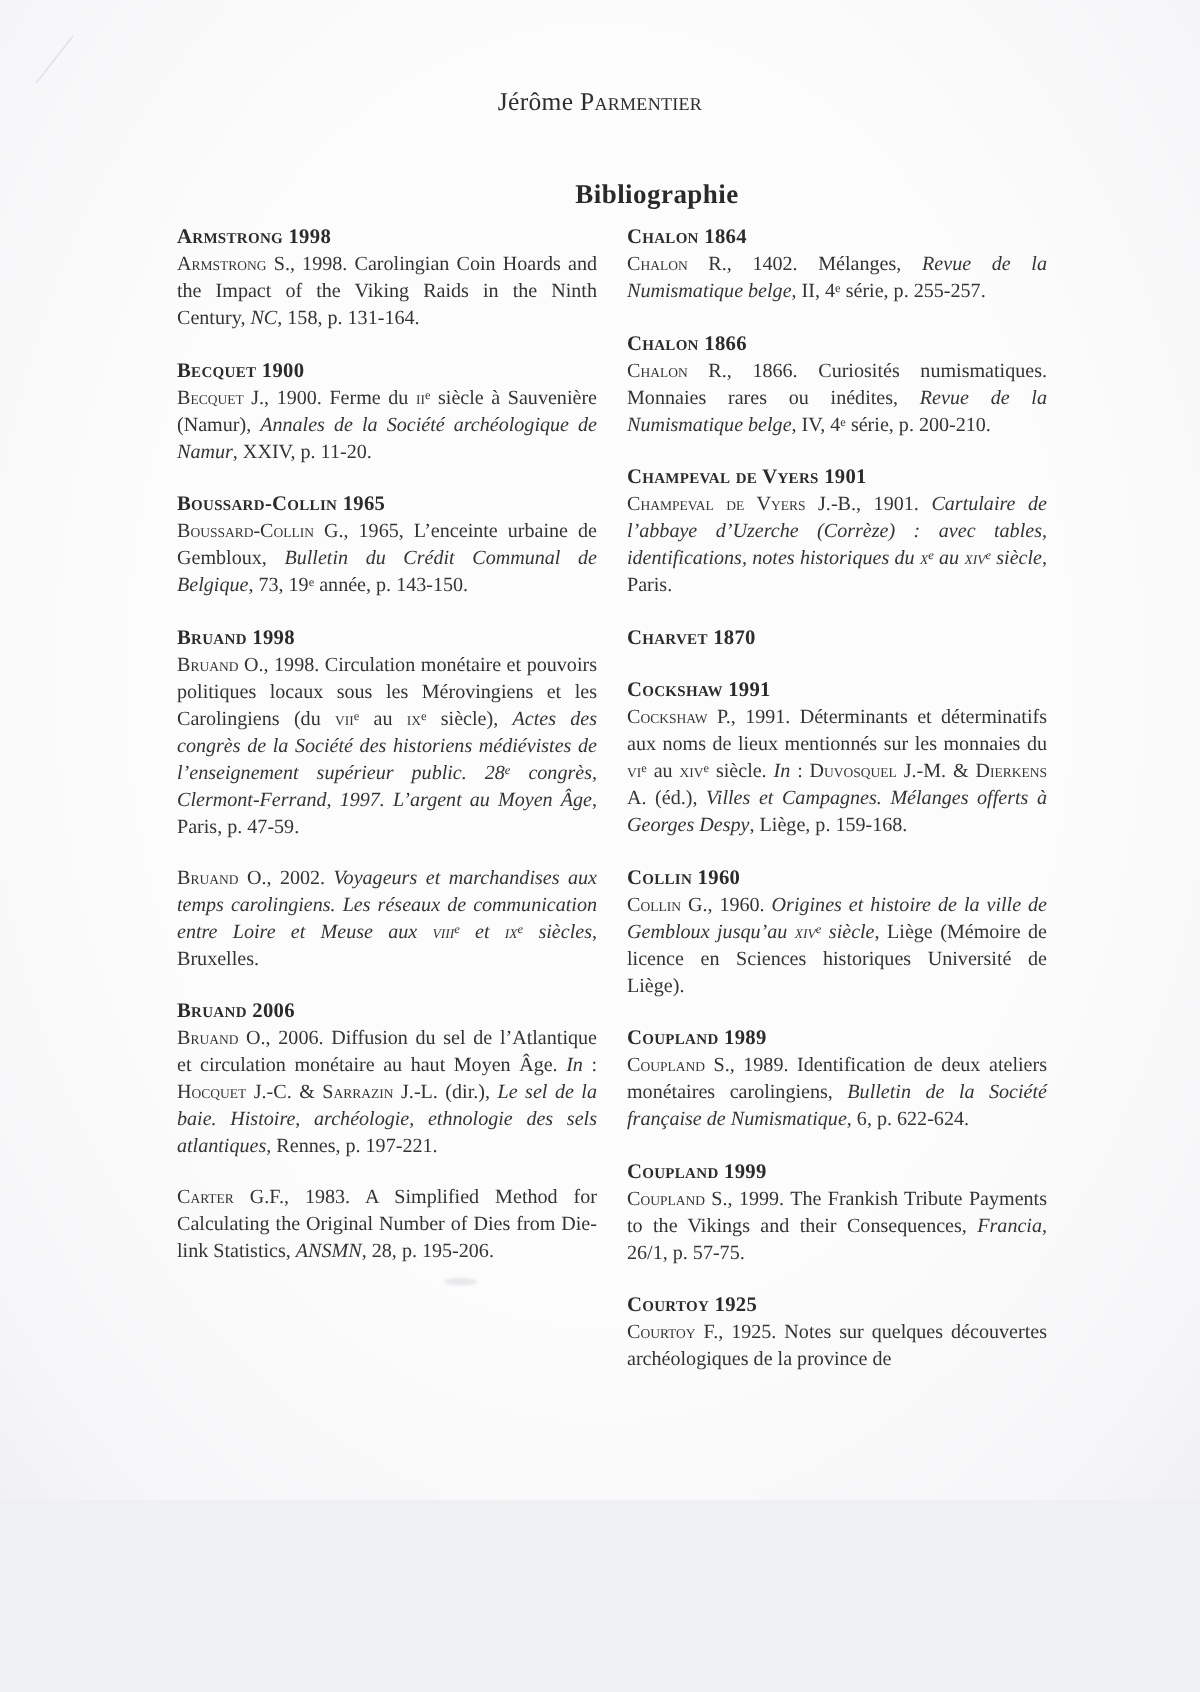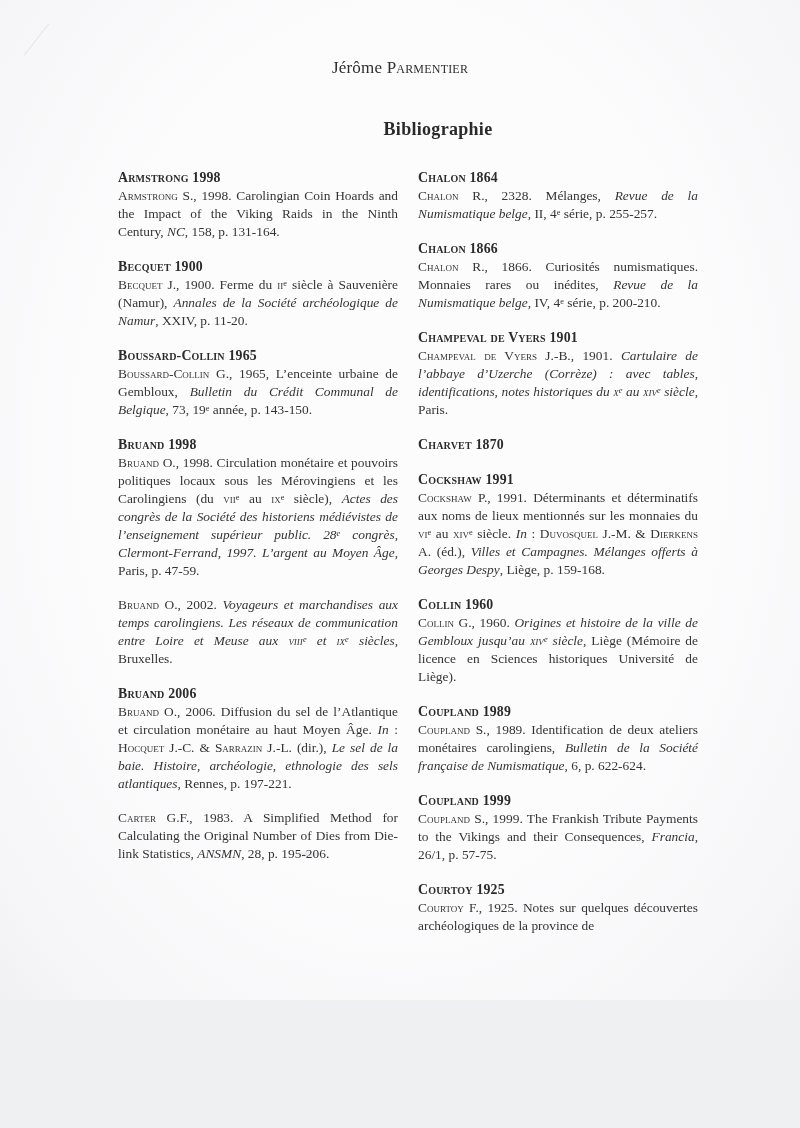--- a/index.html
+++ b/index.html
@@ -42,21 +42,21 @@
     position: absolute; top: 119px; left: 0; width: 100%;
     margin: 0;
     text-align: center;
     font-size: 18px;
     font-weight: bold;
     color: #2a2a2a;
     letter-spacing: 0.3px;
     padding-left: 38px;
   }
   .columns {
-    position: absolute; top: 168px; left: 118px;
+    position: absolute; top: 148px; left: 118px;
     width: 580px;
     display: flex;
     gap: 20px;
   }
   .col { width: 280px; }
   .entry { margin-bottom: 16px; }
   .entry-heading {
     font-weight: bold;
     font-size: 13.8px;
     line-height: 19px;
@@ -120,21 +120,21 @@
           <div class="entry-heading"><span class="seg-sc">Bruand</span> 2006</div>
           <div class="entry-body"><span class="seg-sc">Bruand</span><span class="seg-n"> O., 2006. Diffusion du sel de l’Atlantique et circulation monétaire au haut Moyen Âge. </span><span class="seg-i">In</span><span class="seg-n"> : </span><span class="seg-sc">Hocquet</span><span class="seg-n"> J.-C. &amp; </span><span class="seg-sc">Sarrazin</span><span class="seg-n"> J.-L. (dir.), </span><span class="seg-i">Le sel de la baie. Histoire, archéologie, ethnologie des sels atlantiques</span><span class="seg-n">, Rennes, p. 197-221.</span></div>
         </div>
         <div class="entry">
           <div class="entry-body"><span class="seg-sc">Carter</span><span class="seg-n"> G.F., 1983. A Simplified Method for Calculating the Original Number of Dies from Die-link Statistics, </span><span class="seg-i">ANSMN</span><span class="seg-n">, 28, p. 195-206.</span></div>
         </div>
       </div>
     <div class="col">
         <div class="entry">
           <div class="entry-heading"><span class="seg-sc">Chalon</span> 1864</div>
-          <div class="entry-body"><span class="seg-sc">Chalon</span><span class="seg-n"> R., 2328. Mélanges, </span><span class="seg-i">Revue de la Numismatique belge</span><span class="seg-n">, II, 4</span><span class="seg-sup">e</span><span class="seg-n"> série, p. 255-257.</span></div>
+          <div class="entry-body"><span class="seg-sc">Chalon</span><span class="seg-n"> R., 1402. Mélanges, </span><span class="seg-i">Revue de la Numismatique belge</span><span class="seg-n">, II, 4</span><span class="seg-sup">e</span><span class="seg-n"> série, p. 255-257.</span></div>
         </div>
         <div class="entry">
           <div class="entry-heading"><span class="seg-sc">Chalon</span> 1866</div>
           <div class="entry-body"><span class="seg-sc">Chalon</span><span class="seg-n"> R., 1866. Curiosités numismatiques. Monnaies rares ou inédites, </span><span class="seg-i">Revue de la Numismatique belge</span><span class="seg-n">, IV, 4</span><span class="seg-sup">e</span><span class="seg-n"> série, p. 200-210.</span></div>
         </div>
         <div class="entry">
           <div class="entry-heading"><span class="seg-sc">Champeval de Vyers</span> 1901</div>
           <div class="entry-body"><span class="seg-sc">Champeval de Vyers</span><span class="seg-n"> J.-B., 1901. </span><span class="seg-i">Cartulaire de l’abbaye d’Uzerche (Corrèze) : avec tables, identifications, notes historiques du </span><span class="seg-isc">x</span><span class="seg-isup">e</span><span class="seg-i"> au </span><span class="seg-isc">xiv</span><span class="seg-isup">e</span><span class="seg-i"> siècle</span><span class="seg-n">, Paris.</span></div>
         </div>
         <div class="entry">

